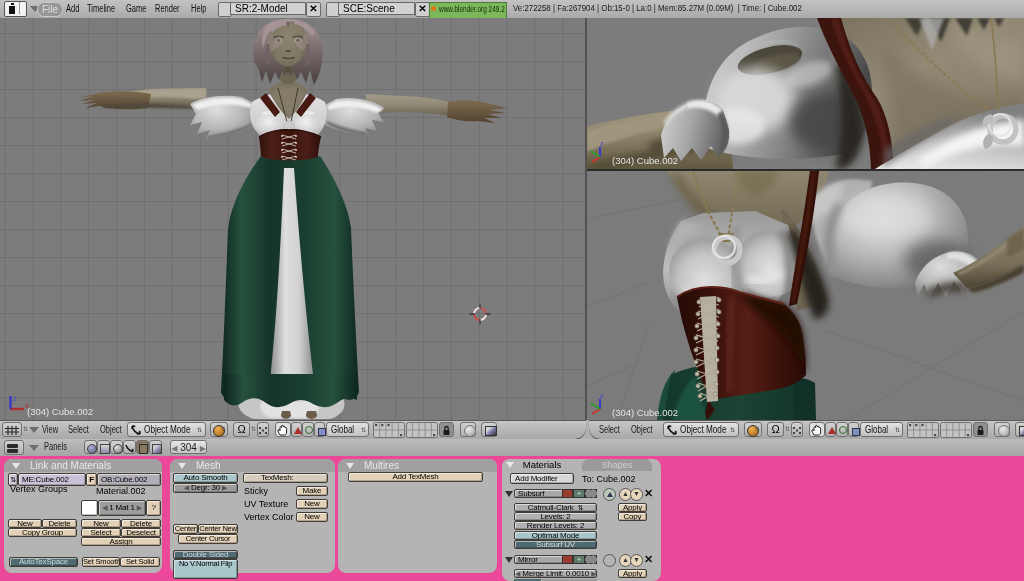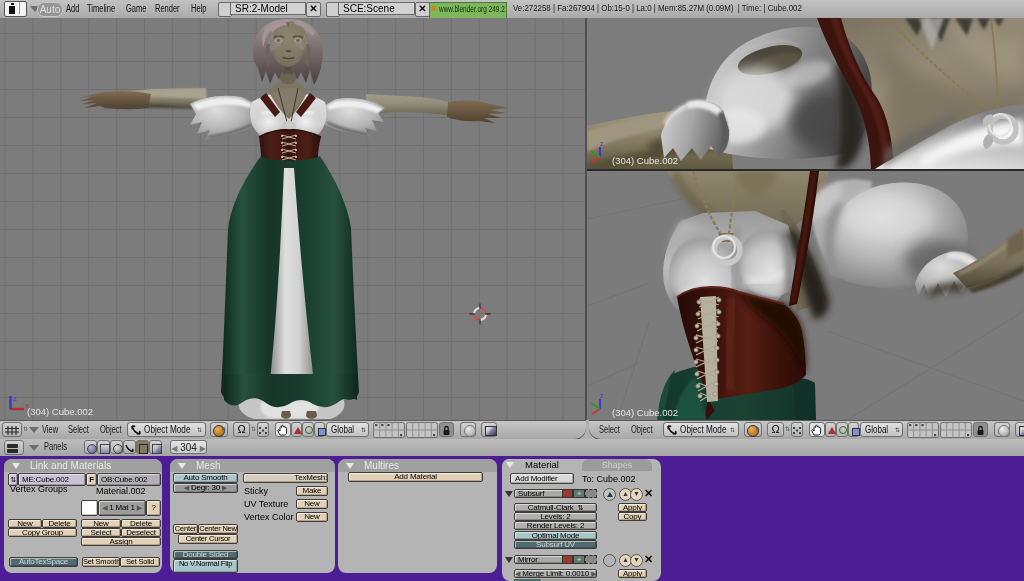--- a/index.html
+++ b/index.html
@@ -4,21 +4,21 @@
 <style>
 html,body{margin:0;padding:0;width:1024px;height:581px;overflow:hidden;
  font-family:"Liberation Sans",sans-serif;background:#b0b0b0;}
 .abs{position:absolute;}
 #topbar{left:0;top:0;width:1024px;height:18px;background:linear-gradient(#c2c2c2,#aaaaaa);border-bottom:1px solid #383838;}
 .mtxt{font-size:10px;color:#111;line-height:17px;transform:scaleX(.75);transform-origin:0 50%;white-space:nowrap;}
 .hdr{background:linear-gradient(#c6c6c6,#a8a8a8);}
 #vhdrL{left:0;top:420px;width:586px;height:18px;border-top:1px solid #5a5a5a;border-bottom:1px solid #3a3a3a;border-radius:0 0 12px 0;}
 #vhdrR{left:589px;top:420px;width:435px;height:18px;border-top:1px solid #5a5a5a;border-bottom:1px solid #3a3a3a;border-radius:0 0 0 12px;}
 #bhdr{left:0;top:439px;width:1024px;height:17px;background:linear-gradient(#bdbdbd,#a5a5a5);}
-#bwin{left:0;top:456px;width:1024px;height:125px;background:#4c1d95;}
+#bwin{left:0;top:456px;width:1024px;height:125px;background:#ec4899;}
 .panel{position:absolute;background:#b4b4b4;border-radius:8px;}
 .phdr{position:absolute;left:0;top:0;right:0;height:13px;background:#a0a0a0;border-radius:8px 8px 0 0;color:#e8e8e8;font-size:10px;line-height:13px;}
 .phdr .tri{position:absolute;left:8px;top:4px;width:0;height:0;border-left:4px solid transparent;border-right:4px solid transparent;border-top:6px solid #e8e8e8;}
 .phdr .cap{position:absolute;left:26px;top:0;}
 .btn{position:absolute;background:#e2d1b6;border:1px solid #413d36;border-radius:2px;box-shadow:inset 1px 1px 0 rgba(255,255,255,.55),inset -1px -1px 0 rgba(0,0,0,.22);font-size:8px;letter-spacing:-0.2px;color:#000;text-align:center;box-sizing:border-box;white-space:nowrap;overflow:hidden;}
 .btn.teal{background:#4f6a70;color:#ccd8da;}
 .btn.lblu{background:#a9c6cb;}
 .btn.gray{background:#9c9c9c;}
 .btn.lite{background:#d8d8d8;}
 .btn.purp{background:#c9c1d7;text-align:left;}
@@ -31,21 +31,21 @@
 </head>
 <body>
 
 <div class="abs" id="topbar">
  <div class="abs" style="left:4px;top:1px;width:21px;height:14px;background:#f2f2f2;border:1px solid #555;border-radius:2px;">
    <div class="abs" style="left:4px;top:4px;width:6px;height:8px;background:#111;"></div>
    <div class="abs" style="left:5.5px;top:1px;width:3px;height:2px;background:#111;"></div>
    <div class="abs" style="left:14px;top:0px;width:1px;height:12px;background:#999;"></div>
  </div>
  <div class="abs" style="left:30px;top:6px;width:0;height:0;border-left:5px solid transparent;border-right:5px solid transparent;border-top:6px solid #6e6e6e;"></div>
- <div class="abs" style="left:37px;top:2px;width:24px;height:13px;background:#969696;border:1px solid #c9c9c9;border-radius:7px;color:#dedede;font-size:10px;text-align:center;line-height:13px;">Auto</div>
+ <div class="abs" style="left:37px;top:2px;width:24px;height:13px;background:#969696;border:1px solid #c9c9c9;border-radius:7px;color:#dedede;font-size:10px;text-align:center;line-height:13px;">File</div>
  <div class="abs mtxt" style="left:66px;">Add</div>
  <div class="abs mtxt" style="left:87px;">Timeline</div>
  <div class="abs mtxt" style="left:126px;">Game</div>
  <div class="abs mtxt" style="left:155px;">Render</div>
  <div class="abs mtxt" style="left:191px;">Help</div>
 
  <div class="abs" style="left:218px;top:2px;width:12px;height:13px;background:#cfcfcf;border:1px solid #6a6a6a;border-radius:2px;"></div>
  <div class="abs" style="left:230px;top:2px;width:76px;height:13px;background:#d2d2d2;border:1px solid #6a6a6a;font-size:10px;line-height:12px;padding-left:4px;box-sizing:border-box;">SR:2-Model</div>
  <div class="abs" style="left:306px;top:2px;width:13px;height:13px;background:#cfcfcf;border:1px solid #6a6a6a;border-radius:2px;font-size:10px;font-weight:bold;text-align:center;line-height:12px;">✕</div>
 
@@ -678,45 +678,45 @@
   <div class="btn" style="left:116px;top:98px;width:40px;height:10px;line-height:8px;font-size:7.5px;">Set Solid</div>
  </div>
 
  <div class="panel" style="left:170px;top:3px;width:165px;height:114px;">
   <div class="phdr">
         <div class="tri"></div>
         <div class="cap">Mesh</div>
       </div>
   <div class="btn lblu" style="left:3px;top:14px;width:65px;height:10px;line-height:8px;">Auto Smooth</div>
   <div class="btn gray" style="left:3px;top:24px;width:65px;height:10px;line-height:8px;"><span style="color:#555;font-size:7px;">◀</span> Degr: 30 <span style="color:#555;font-size:7px;">▶</span></div>
-  <div class="btn" style="left:73px;top:14px;width:85px;height:10px;line-height:8px;text-align:right;padding-left:17px;background:#d7cdbd;">TexMesh:</div>
+  <div class="btn" style="left:73px;top:14px;width:85px;height:10px;line-height:8px;text-align:left;padding-left:17px;background:#d7cdbd;">TexMesh:</div>
   <div class="lbl" style="left:74px;top:27px;">Sticky</div>
   <div class="btn" style="left:126px;top:27px;width:32px;height:10px;line-height:8px;">Make</div>
   <div class="lbl" style="left:74px;top:40px;">UV Texture</div>
   <div class="btn" style="left:126px;top:40px;width:32px;height:10px;line-height:8px;">New</div>
   <div class="lbl" style="left:74px;top:53px;">Vertex Color</div>
   <div class="btn" style="left:126px;top:53px;width:32px;height:10px;line-height:8px;">New</div>
   <div class="btn" style="left:3px;top:65px;width:25px;height:10px;line-height:8px;font-size:7.5px;">Center</div>
   <div class="btn" style="left:28px;top:65px;width:40px;height:10px;line-height:8px;font-size:7.5px;">Center New</div>
   <div class="btn" style="left:8px;top:75px;width:60px;height:10px;line-height:8px;font-size:7.5px;">Center Cursor</div>
   <div class="btn teal" style="left:3px;top:91px;width:65px;height:9px;line-height:7px;">Double Sided</div>
-  <div class="btn lblu" style="left:3px;top:100px;width:65px;height:14px;line-height:7px;font-size:7.5px;">No V.Normal Flip</div>
+  <div class="btn lblu" style="left:3px;top:100px;width:65px;height:20px;line-height:7px;font-size:7.5px;">No V.Normal Flip</div>
  </div>
 
  <div class="panel" style="left:338px;top:3px;width:159px;height:114px;">
   <div class="phdr">
         <div class="tri"></div>
         <div class="cap">Multires</div>
       </div>
-  <div class="btn" style="left:10px;top:13px;width:135px;height:10px;line-height:8px;">Add Material</div>
+  <div class="btn" style="left:10px;top:13px;width:135px;height:10px;line-height:8px;">Add TexMesh</div>
  </div>
 
  <div class="panel" style="left:502px;top:3px;width:159px;height:122px;">
   <div class="abs" style="left:80px;top:0px;width:70px;height:12px;background:#9b9b9b;border-radius:7px 7px 0 0;color:#d0d0d0;font-size:9px;text-align:center;line-height:12px;">Shapes</div>
-  <div class="abs" style="left:0;top:0;width:80px;height:12px;background:#b4b4b4;border-radius:7px 7px 0 0;color:#000;font-size:9.5px;text-align:center;line-height:12px;">Material</div>
+  <div class="abs" style="left:0;top:0;width:80px;height:12px;background:#b4b4b4;border-radius:7px 7px 0 0;color:#000;font-size:9.5px;text-align:center;line-height:12px;">Materials</div>
   <div class="abs" style="left:4px;top:3px;width:0;height:0;border-left:4px solid transparent;border-right:4px solid transparent;border-top:6px solid #e8e8e8;"></div>
   <div class="btn lite" style="left:8px;top:14px;width:64px;height:11px;line-height:9px;text-align:left;padding-left:4px;">Add Modifier</div>
   <div class="lbl" style="left:80px;top:15px;">To: Cube.002</div>
 
   <div class="abs" style="left:3px;top:30px;width:10px;height:9px;">
         <div style="width:0;height:0;border-left:4px solid transparent;border-right:4px solid transparent;border-top:6px solid #333;margin-top:2px;"></div>
       </div>
   <div class="btn gray" style="left:12px;top:30px;width:83px;height:9px;line-height:7px;text-align:left;padding-left:3px;background:#a8a8a8;">Subsurf</div>
   <div class="abs" style="left:60px;top:30px;width:35px;height:9px;">
     <span style="position:absolute;left:0;width:11px;height:9px;background:#9b3b30;border:1px solid #333;box-sizing:border-box;"></span>

